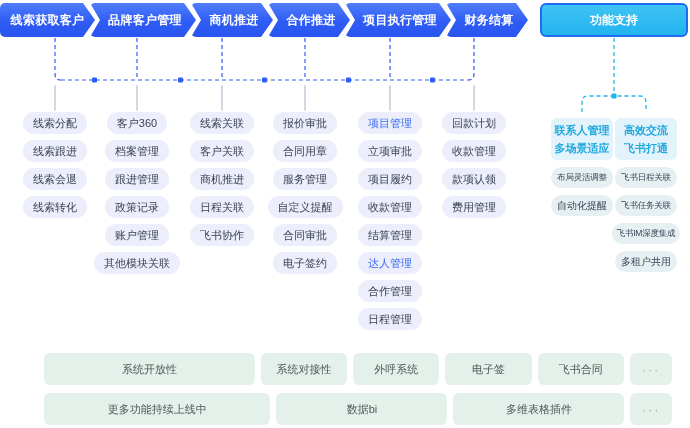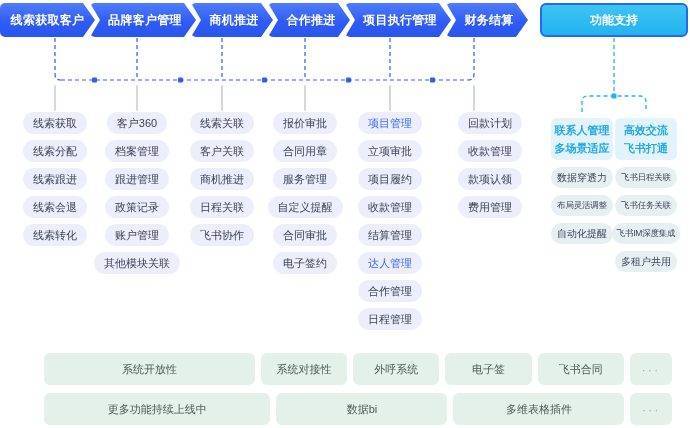--- a/index.html
+++ b/index.html
@@ -160,21 +160,20 @@
       <path d="M137 86 L137 110"></path>
       <path d="M222 86 L222 110"></path>
       <path d="M305 86 L305 110"></path>
       <path d="M390 86 L390 110"></path>
       <path d="M474 86 L474 110"></path>
     </g>
   </svg>
 
   <div id="columns">
       <div class="col" style="left: 9px; width: 92px;">
-        <div class="pill">线索获取</div>
         <div class="pill">线索分配</div>
         <div class="pill">线索跟进</div>
         <div class="pill">线索会退</div>
         <div class="pill">线索转化</div>
       </div>
       <div class="col" style="left: 91px; width: 92px;">
         <div class="pill">客户360</div>
         <div class="pill">档案管理</div>
         <div class="pill">跟进管理</div>
         <div class="pill">政策记录</div>
@@ -199,35 +198,34 @@
       <div class="col" style="left: 344px; width: 92px;">
         <div class="pill hl">项目管理</div>
         <div class="pill">立项审批</div>
         <div class="pill">项目履约</div>
         <div class="pill">收款管理</div>
         <div class="pill">结算管理</div>
         <div class="pill hl">达人管理</div>
         <div class="pill">合作管理</div>
         <div class="pill">日程管理</div>
       </div>
-      <div class="col" style="left: 444px; width: 92px;">
+      <div class="col" style="left: 428px; width: 92px;">
         <div class="pill">回款计划</div>
         <div class="pill">收款管理</div>
         <div class="pill">款项认领</div>
         <div class="pill">费用管理</div>
       </div>
     </div>
 
   <div id="support-columns">
       <div class="rcol" style="left: 548px; width: 68px;">
         <div class="rhead">
           <span>联系人管理</span>
           <span>多场景适应</span>
         </div>
-        <div class="rpill">数据穿透力</div>
         <div class="rpill tiny">布局灵活调整</div>
         <div class="rpill">自动化提醒</div>
       </div>
       <div class="rcol" style="left: 612px; width: 68px;">
         <div class="rhead">
           <span>高效交流</span>
           <span>飞书打通</span>
         </div>
         <div class="rpill tiny">飞书日程关联</div>
         <div class="rpill tiny">飞书任务关联</div>

